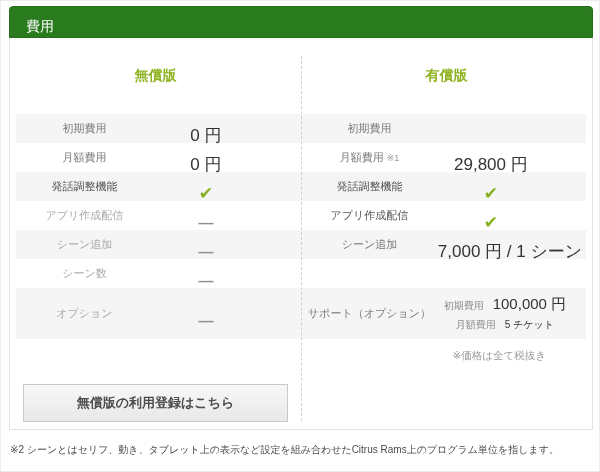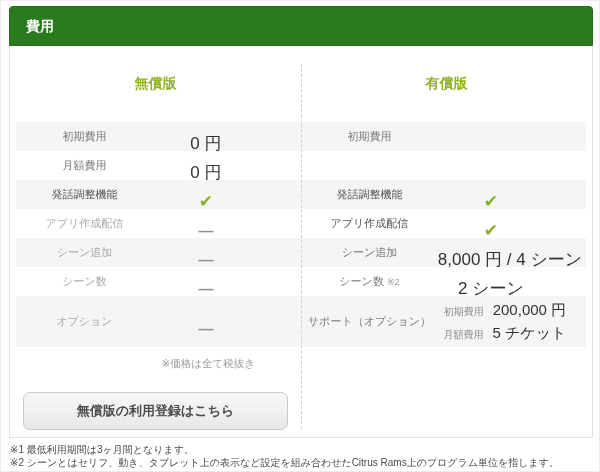--- a/index.html
+++ b/index.html
@@ -8,23 +8,23 @@
     width:600px; height:472px;
     font-family:"Liberation Sans","DejaVu Sans",sans-serif;
     background:#ffffff;
   }
   .page {
     position:relative; width:600px; height:472px;
     background:#ffffff; border:1px solid #ececec; overflow:hidden;
   }
   .panel { position:absolute; left:8px; top:5px; width:584px; }
   .panel-header {
-    height:40px; background:#2a7a1e; border:1px solid #256d1a;
+    height:32px; background:#2a7a1e; border:1px solid #256d1a;
     border-radius:4px 4px 0 0; color:#ffffff;
-    font-size:14px; font-weight:bold; line-height:38px; padding-left:16px;
+    font-size:14px; font-weight:normal; line-height:38px; padding-left:16px;
   }
   .panel-body {
     position:relative; background:#ffffff;
     border:1px solid #e2e2e2; border-top:none; height:392px;
   }
   .divider {
     position:absolute; left:50%; top:18px; bottom:8px;
     border-left:1px dashed #d0d0d0; z-index:5;
   }
   .col-headers { display:flex; height:76px; align-items:center; }
@@ -48,31 +48,31 @@
   .note { font-size:9px; color:#9a9a9a; margin-left:3px; font-weight:normal; }
   .cell-check { font-size:17px; color:#85b220; font-weight:bold; }
   .cell-dash  { font-size:15px; color:#909090; font-weight:bold; }
   .support-cell {
     width:52%; padding-right:14px; display:flex; flex-direction:column;
     justify-content:center; gap:4px;
   }
   .support-line { display:flex; align-items:baseline; justify-content:center; white-space:nowrap; }
   .support-line .slabel { font-size:10px; color:#8a8a8a; margin-right:9px; }
   .support-line .svalue { font-size:15px; color:#333333; }
-  .support-line .ssuffix { font-size:15px; color:#333333; margin-left:0; }
-  .tax-row { display:flex; margin-top:10px;flex-direction:column; }
+  .support-line .ssuffix { font-size:10px; color:#333333; margin-left:0; }
+  .tax-row { display:flex; margin-top:10px; }
   .tax-row .half-t { width:50%; }
   .tax-note { text-align:right; padding-right:46px; font-size:10.5px; color:#999999; }
   .buttons { display:flex; margin-top:21px; }
   .buttons .half-b { width:50%; display:flex; justify-content:center; }
   .btn {
     width:calc(100% - 26px); height:38px;
     display:flex; align-items:center; justify-content:center;
     background:linear-gradient(#f8f8f8,#e8e8e8);
-    border:1px solid #c9c9c9; border-radius:7px;
+    border:1px solid #c9c9c9; border-radius:0;
     font-size:13px; font-weight:bold; color:#4c4c4c;
     cursor:pointer; font-family:inherit;
   }
   .footnotes {
     position:absolute; left:9px; top:442px; right:4px;
     font-size:10px; color:#4a4a4a; line-height:13px;
   }
 </style>
 </head>
 <body>
@@ -102,20 +102,26 @@
           <div class="half">
             <div class="cell-label">初期費用</div>
           </div>
         </div>
 
         <div class="row">
           <div class="half">
             <div class="cell-label">月額費用</div>
             <div class="cell-value">0 円</div>
           </div>
+          <div class="half">
+            <div class="cell-label">
+              <span>月額費用</span><span class="note">※1</span>
+            </div>
+            <div class="cell-value">29,800 円</div>
+          </div>
         </div>
 
         <div class="row gray">
           <div class="half">
             <div class="cell-label strong">発話調整機能</div>
             <div class="cell-value"><span class="cell-check">✔</span></div>
           </div>
           <div class="half">
             <div class="cell-label strong">発話調整機能</div>
             <div class="cell-value"><span class="cell-check">✔</span></div>
@@ -133,48 +139,42 @@
           </div>
         </div>
 
         <div class="row gray">
           <div class="half">
             <div class="cell-label muted">シーン追加</div>
             <div class="cell-value"><span class="cell-dash">—</span></div>
           </div>
           <div class="half">
             <div class="cell-label">シーン追加</div>
-            <div class="cell-value">8,000 円 / 4 シーン</div>
+            <div class="cell-value">7,000 円 / 1 シーン</div>
           </div>
         </div>
 
         <div class="row">
           <div class="half">
             <div class="cell-label muted">シーン数</div>
             <div class="cell-value"><span class="cell-dash">—</span></div>
-          </div>
-          <div class="half">
-            <div class="cell-label">
-              <span>シーン数</span><span class="note">※2</span>
-            </div>
-            <div class="cell-value">2 シーン</div>
           </div>
         </div>
 
         <div class="row gray support">
           <div class="half">
             <div class="cell-label muted">オプション</div>
             <div class="cell-value"><span class="cell-dash">—</span></div>
           </div>
           <div class="half">
             <div class="cell-label">サポート（オプション）</div>
             <div class="support-cell">
               <div class="support-line">
                 <span class="slabel">初期費用</span>
-                <span class="svalue">200,000 円</span>
+                <span class="svalue">100,000 円</span>
                 <span class="ssuffix"></span>
               </div>
               <div class="support-line">
                 <span class="slabel">月額費用</span>
                 <span class="ssuffix">5 チケット</span>
               </div>
             </div>
           </div>
         </div>
 
@@ -190,16 +190,15 @@
       <div class="buttons">
         <div class="half-b">
           <div class="btn">無償版の利用登録はこちら</div>
         </div>
       </div>
 
     </div>
   </div>
 
   <div class="footnotes">
-    <div>※1 最低利用期間は3ヶ月間となります。</div>
     <div>※2 シーンとはセリフ、動き、タブレット上の表示など設定を組み合わせたCitrus Rams上のプログラム単位を指します。</div>
   </div>
 </div>
 
 </body></html>

